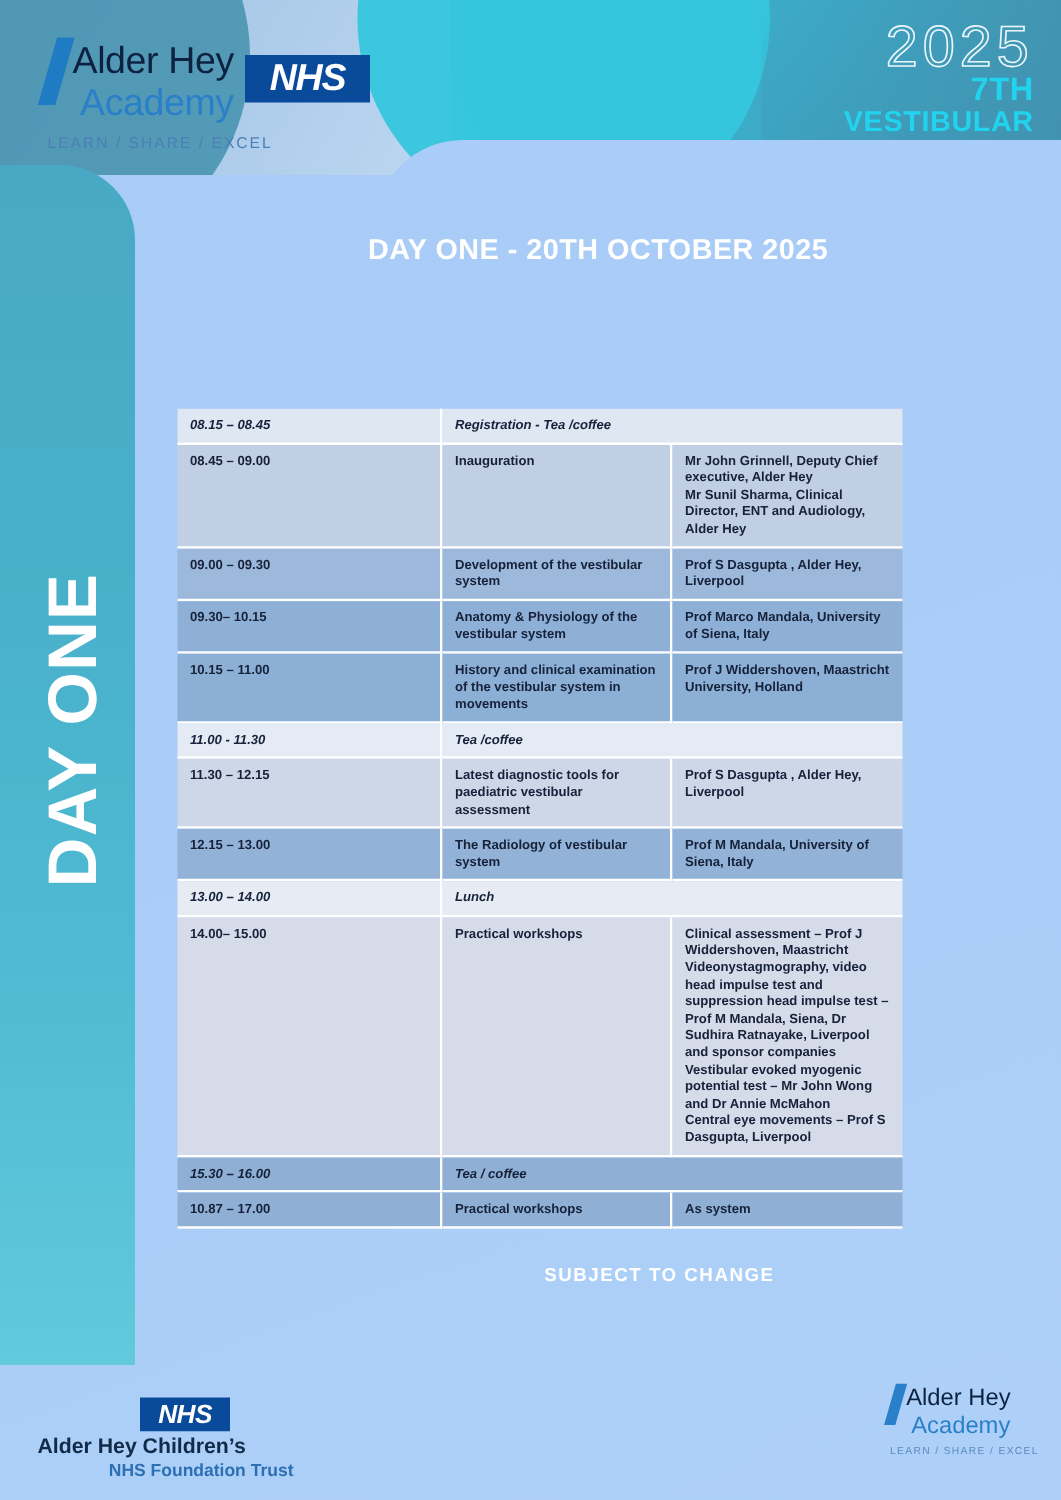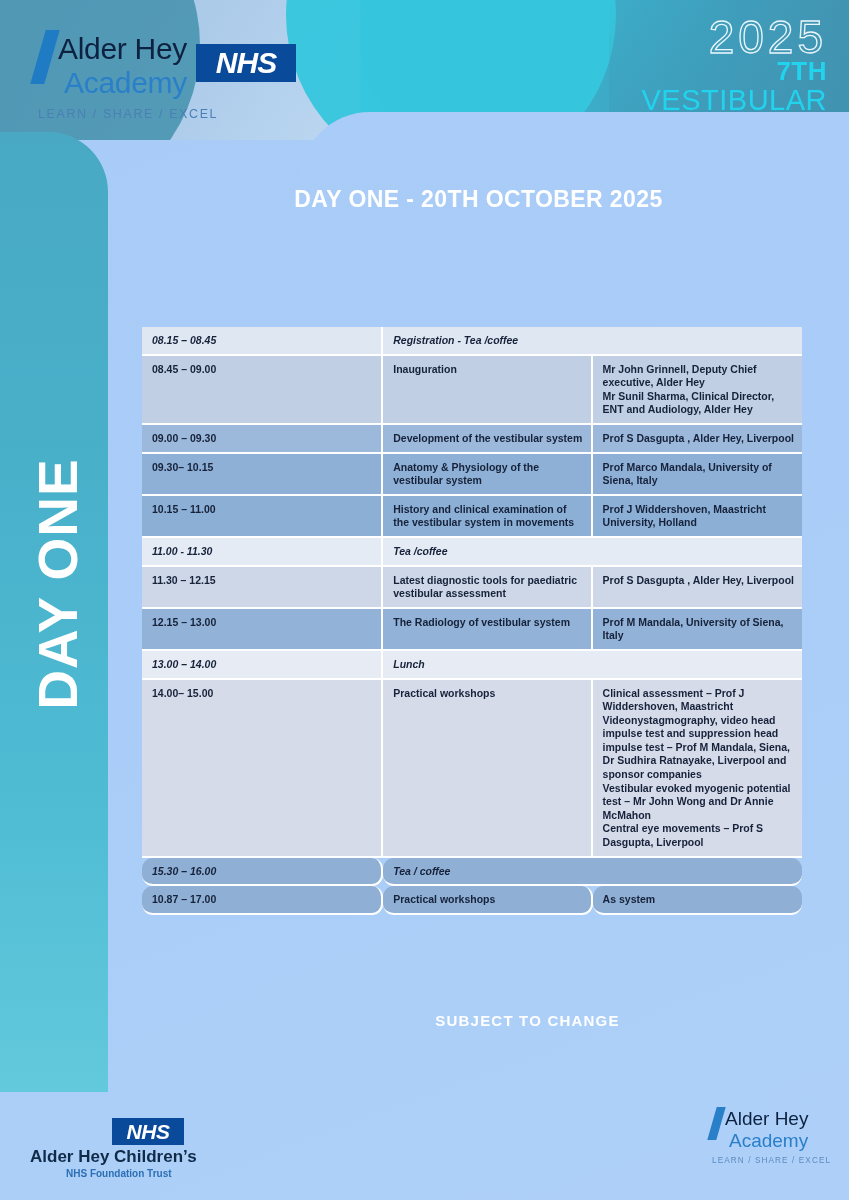--- a/index.html
+++ b/index.html
@@ -77,21 +77,21 @@
   
   .yr{
     position:absolute;right:22px;top:10px;font-size:46px;font-weight:300;
     color:transparent;-webkit-text-stroke:1.3px #eaf6fb;letter-spacing:4px;
   }
   .ord{
     position:absolute;right:22px;top:56px;font-size:26px;font-weight:bold;
     color:#22d3ee;letter-spacing:.5px;
   }
   .vest{
-    position:absolute;right:22px;top:84px;font-size:29px;font-weight:normal;
+    position:absolute;right:22px;top:84px;font-size:23px;font-weight:bold;
     color:#22d3ee;letter-spacing:.5px;
   }
 
   
   .side-band{
     position:absolute;left:0;top:132px;width:108px;height:960px;
     background:linear-gradient(180deg,#49a9c4 0%,#49b0ca 35%,#4fbcd4 70%,#63c9dc 100%);
     border-top-right-radius:60px;border-bottom-right-radius:0;
   }
   .side-band-txt{
@@ -103,21 +103,21 @@
 
   
   .ttl{
     position:absolute;left:108px;top:182px;width:741px;text-align:center;
     color:#ffffff;font-weight:bold;font-size:23px;letter-spacing:.4px;line-height:34px;
   }
   .ttl div{white-space:nowrap;}
 
   
   .sched{
-    position:absolute;left:142px;top:327px;width:660px;
+    position:absolute;left:142px;top:327px;width:580px;
     border-collapse:separate;border-spacing:0;
     table-layout:fixed;
   }
   .sched td{
     vertical-align:top;
     padding:7px 8px 6px 10px;
     font-size:10.5px;font-weight:bold;color:#16223a;
     line-height:13.6px;
     border-right:2px solid #ffffff;
     border-bottom:2px solid #ffffff;
@@ -130,36 +130,36 @@
   .r-a{background:#dfe7f2;}
   .r-b{background:#c0cfe4;}
   .r-c{background:#9cb8da;}
   .r-d{background:#8fb0d6;}
   .r-e{background:#e4ebf4;}
   .r-f{background:#cdd7e8;}
   .r-g{background:#8cafd6;}
   .r-h{background:#e7ecf4;}
   .r-i{background:#d6dbe9;}
   .r-j{background:#93b2d7;}
-  .r-k{background:#8fafd5;border-radius:11px;}
+  .r-k{background:#8fafd5;}
 
   .subj{
     position:absolute;left:108px;top:1012px;width:839px;text-align:center;
     color:#ffffff;font-weight:bold;font-size:15px;letter-spacing:1.2px;
   }
 
   
   .foot-nhs{position:absolute;left:30px;top:1118px;width:200px;height:66px;}
   .foot-nhs .nbox{
     position:absolute;left:82px;top:0px;width:72px;height:27px;background:#0a4a9a;
     display:flex;align-items:center;justify-content:center;
   }
   .foot-nhs .nbox span{color:#fff;font-size:21px;font-weight:bold;font-style:italic;letter-spacing:-0.5px;}
   .foot-nhs .l1{position:absolute;left:0px;top:29px;font-size:17px;font-weight:bold;color:#102a47;white-space:nowrap;}
-  .foot-nhs .l2{position:absolute;left:36px;top:50px;font-size:10px;font-weight:bold;color:#2d6fb4;white-space:nowrap;}
+  .foot-nhs .l2{position:absolute;left:57px;top:50px;font-size:14px;font-weight:bold;color:#2d6fb4;white-space:nowrap;}
 
   .foot-ah{position:absolute;left:712px;top:1105px;width:140px;height:80px;}
   .foot-ah .fslash{position:absolute;left:0px;top:2px;width:9px;height:33px;background:#2a7fc9;transform:skewX(-16deg);}
   .foot-ah .f1{position:absolute;left:13px;top:3px;font-size:19px;color:#0d2240;white-space:nowrap;}
   .foot-ah .f2{position:absolute;left:17px;top:25px;font-size:19px;color:#2a7fc9;white-space:nowrap;}
   .foot-ah .f3{position:absolute;left:0px;top:51px;font-size:8.2px;color:#5b8cbe;letter-spacing:1.1px;white-space:nowrap;}
 </style>
 </head>
 <body>
 

